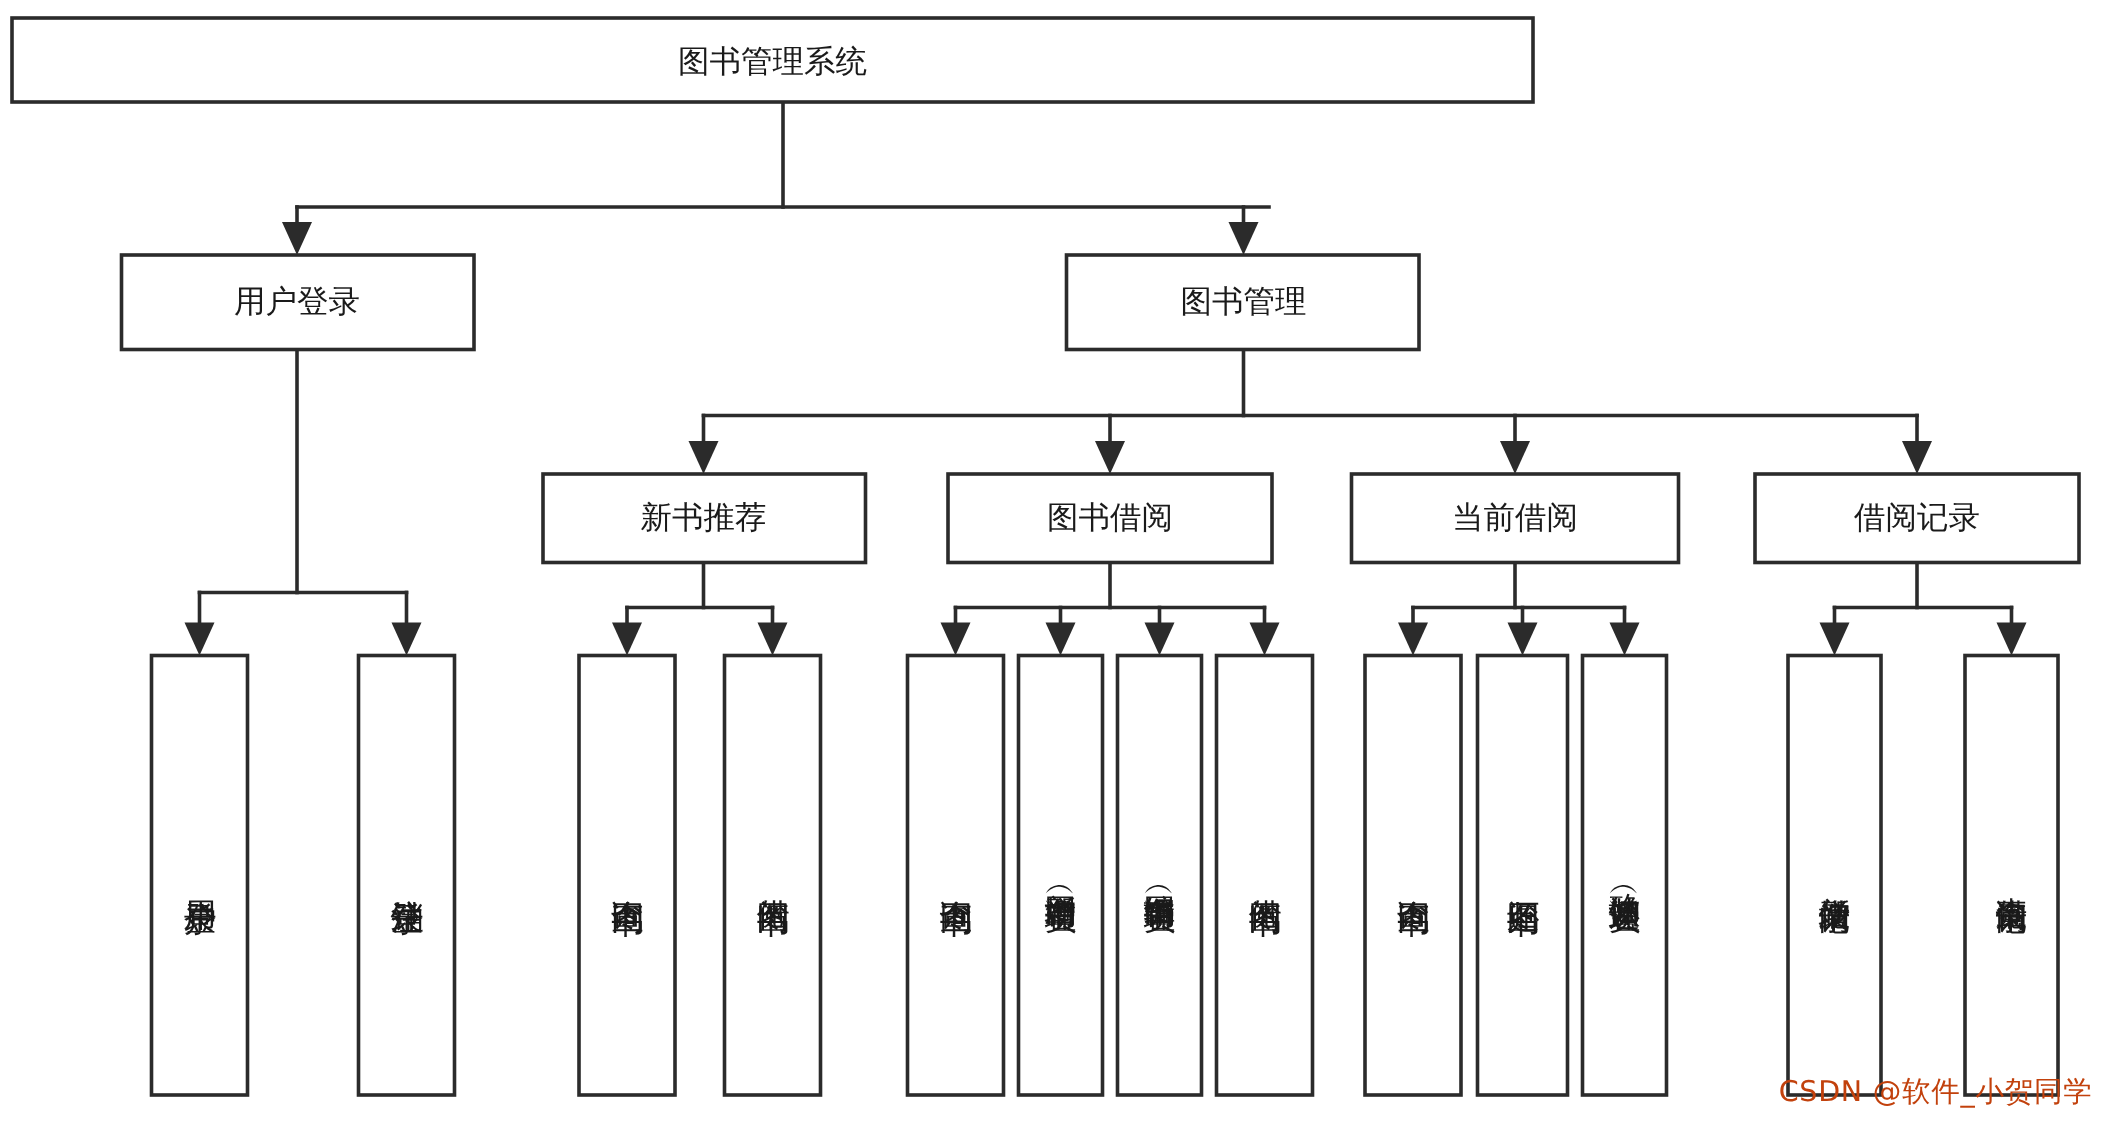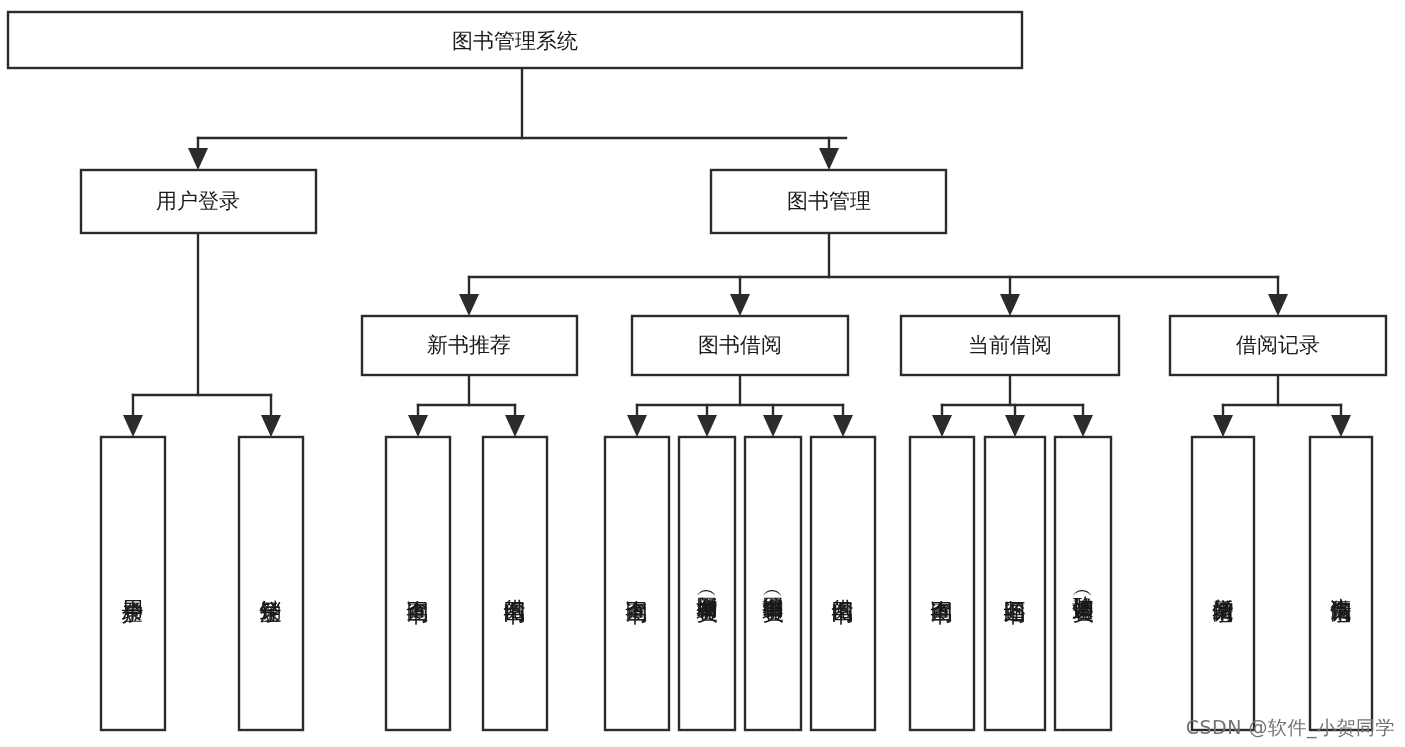--- a/index.html
+++ b/index.html
@@ -65,21 +65,21 @@
     white-space: nowrap;
     pointer-events: none;
     user-select: none;
   }
   #watermark {
     position: absolute;
     right: 10px;
     bottom: 6px;
     font-family: "DejaVu Sans", "Liberation Sans", sans-serif;
     font-size: 19px;
-    color: #737373;
+    color: #c2410c;
     white-space: nowrap;
     user-select: none;
     letter-spacing: 0.5px;
   }
 </style>
 </head>
 <body>
 
 <div id="diagram-root">
 

